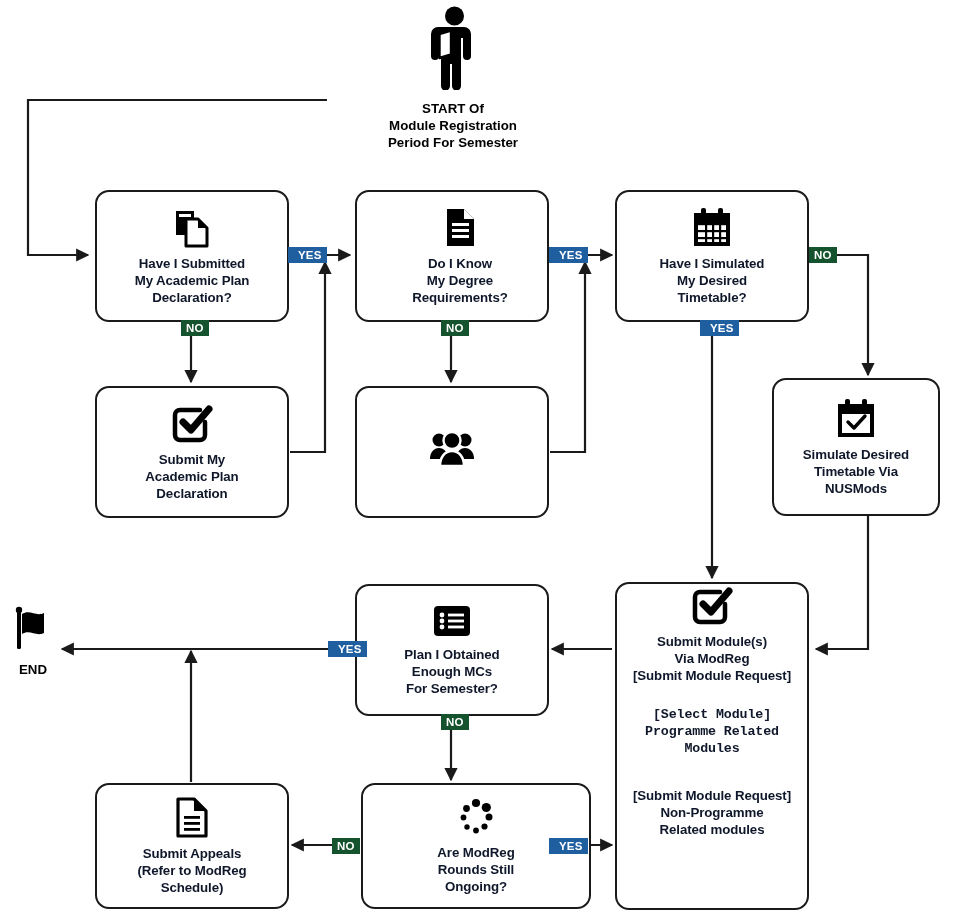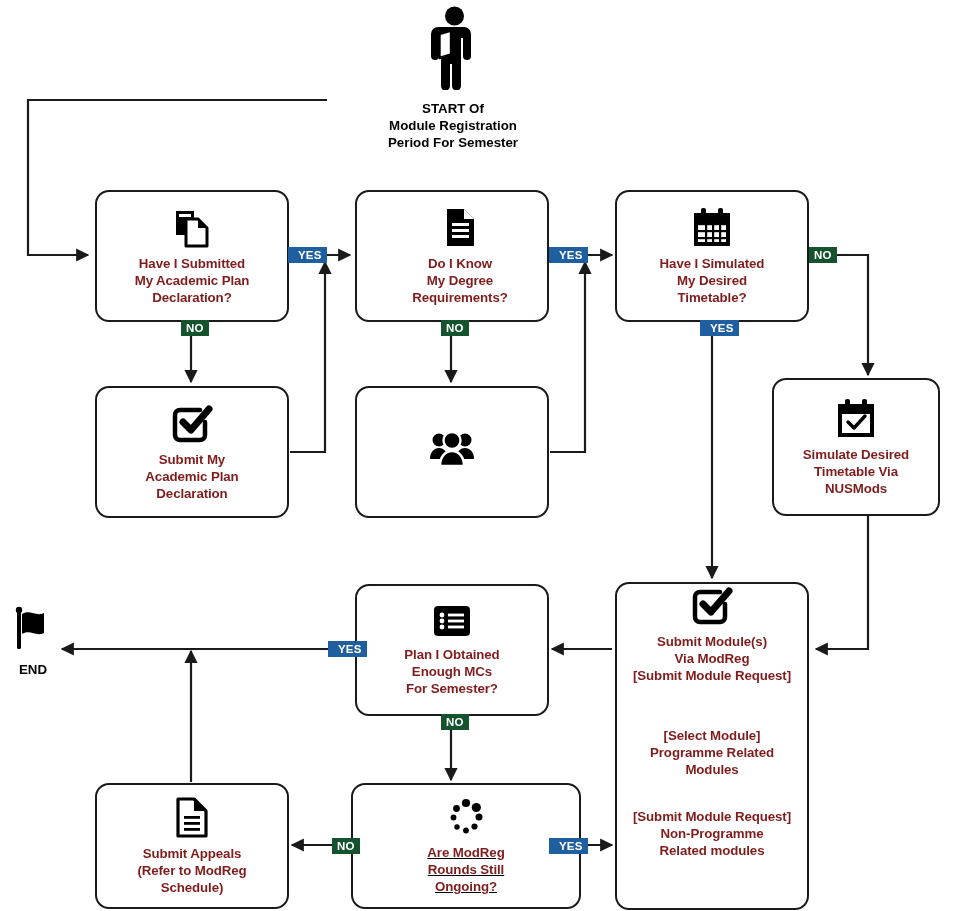--- a/index.html
+++ b/index.html
@@ -39,27 +39,28 @@
     z-index: 3;
   }
   .node .icon {
     display: block;
     line-height: 0;
     margin-bottom: 7px;
   }
   .node .ntext {
     font-size: 13.3px;
     font-weight: bold;
-    color: #7f1d1d;
+    color: #0f172a;
     line-height: 17px;
     letter-spacing: -0.1px;
     white-space: pre-line;
   }
   .node .ntext.sub {
-    margin-top: 43px;
+    margin-top: 22px;
+    font-family: Liberation Mono, monospace;
   }
   .node .ntext.sub2 {
     margin-top: 30px;
   }
   .terminal {
     position: absolute;
     display: flex;
     flex-direction: column;
     align-items: center;
     z-index: 3;
@@ -314,21 +315,21 @@
           <rect x="12" y="26" width="16" height="2.8" fill="#000000"></rect>
           <rect x="12" y="32" width="16" height="2.8" fill="#000000"></rect>
         </g>
       </svg>
     </span>
     <div class="ntext">Submit Appeals
 (Refer to ModReg
 Schedule)</div>
   </div>
 
-  <div class="node" style="left:351px; top:783px; width:230px; height:126px;text-decoration:underline;">
+  <div class="node" style="left:361px; top:783px; width:230px; height:126px;">
     <span class="icon">
       <svg width="44" height="40" viewBox="0 0 44 40">
         <g fill="#000000">
           <circle cx="22" cy="6" r="4.1"></circle>
           <circle cx="32.3" cy="10.5" r="4.6"></circle>
           <circle cx="35" cy="20" r="3.5"></circle>
           <circle cx="30.5" cy="29.5" r="3.1"></circle>
           <circle cx="22" cy="33.5" r="2.9"></circle>
           <circle cx="13" cy="30" r="2.7"></circle>
           <circle cx="9.5" cy="20.5" r="2.9"></circle>

